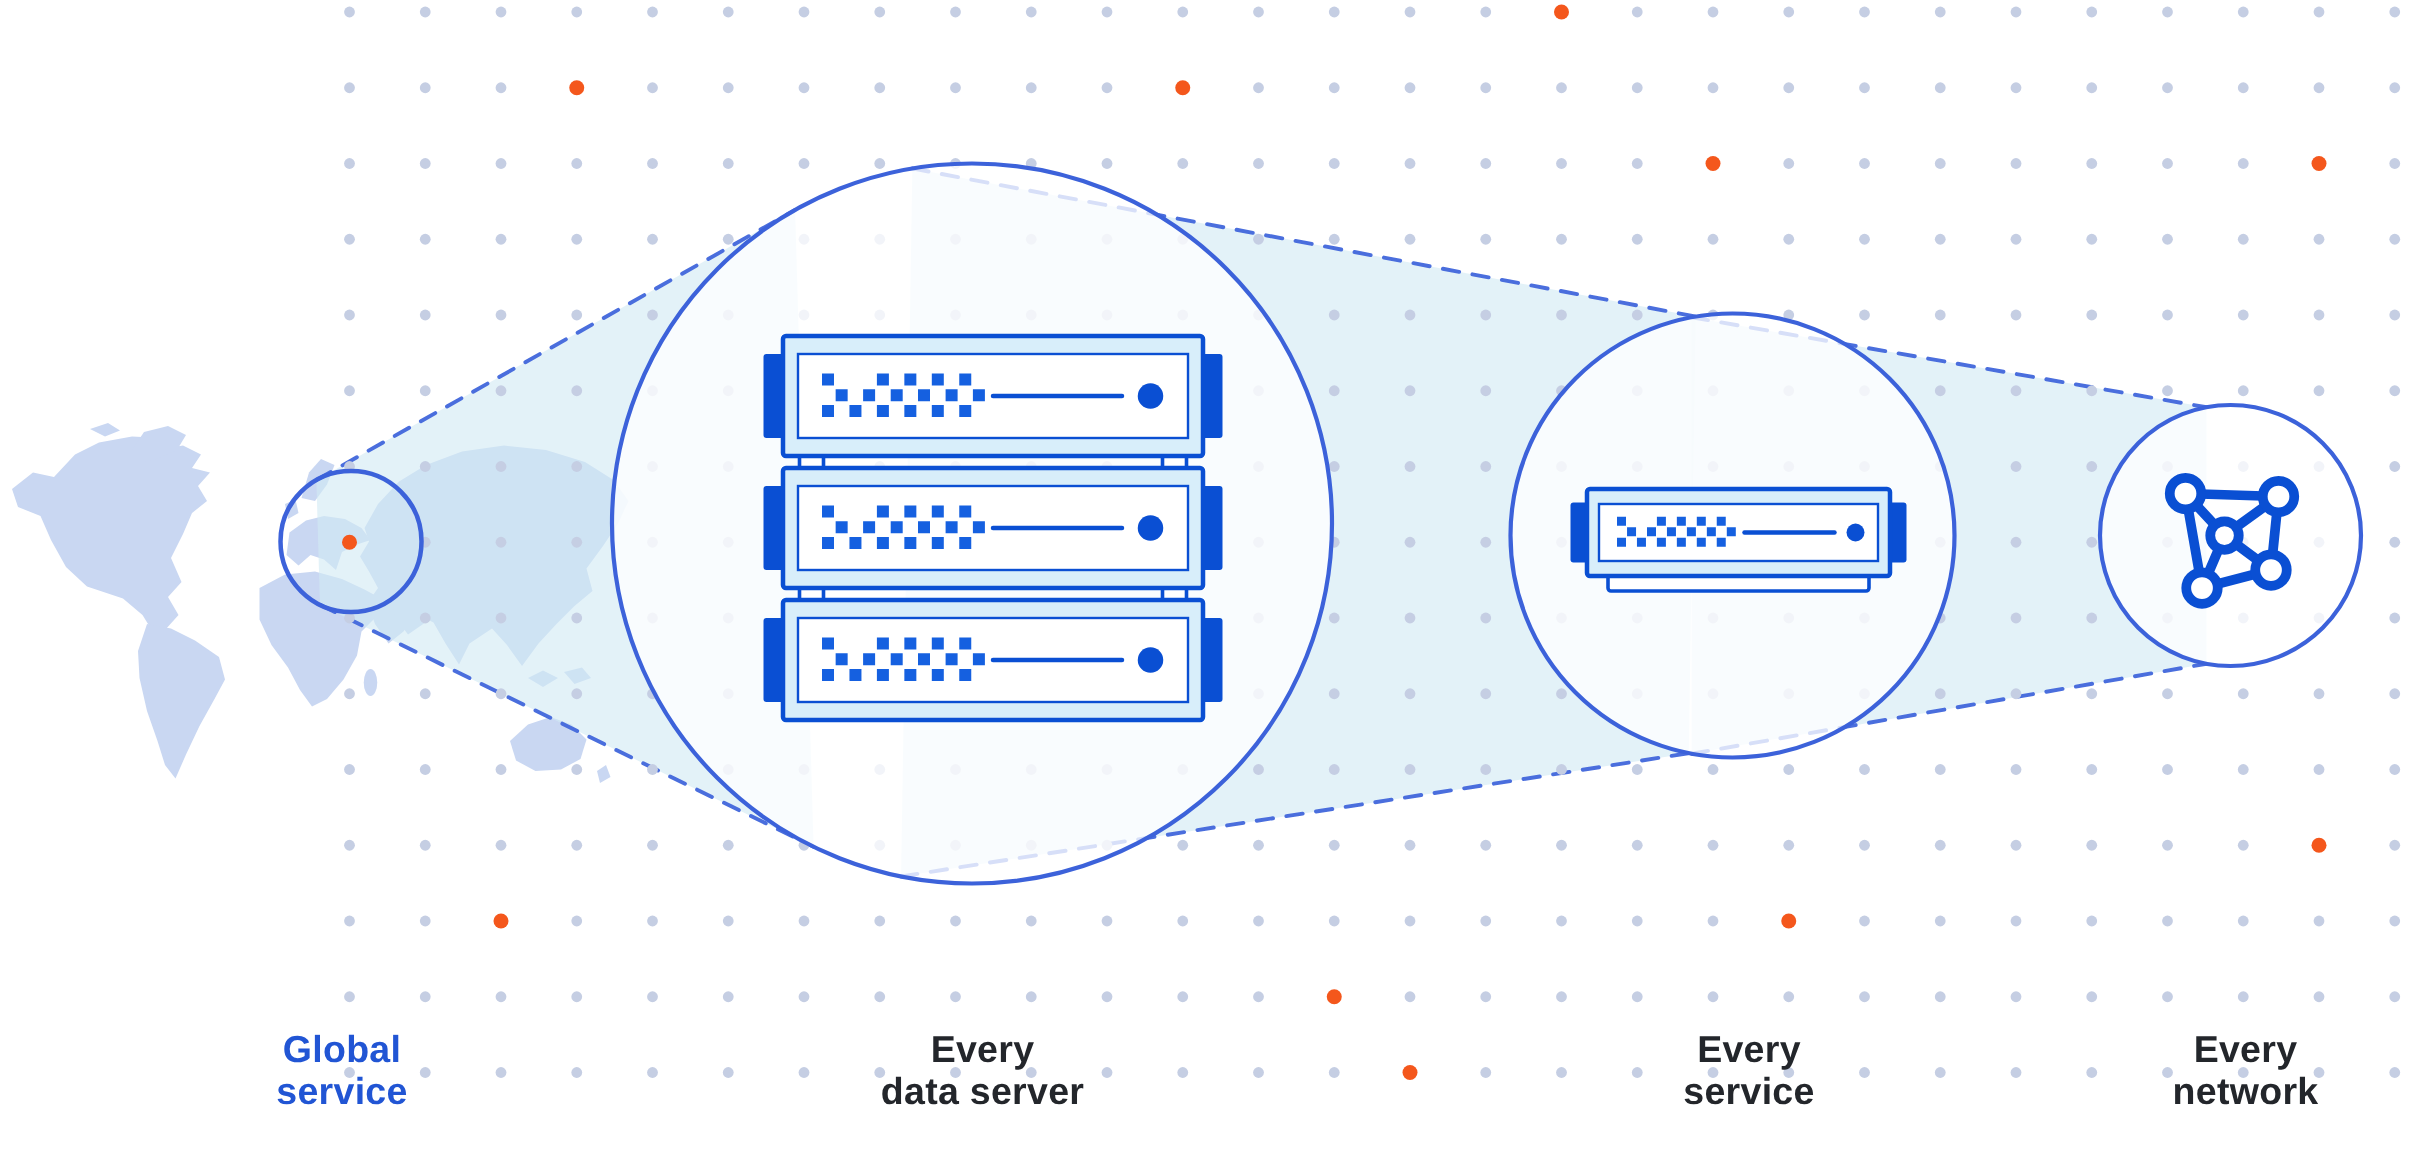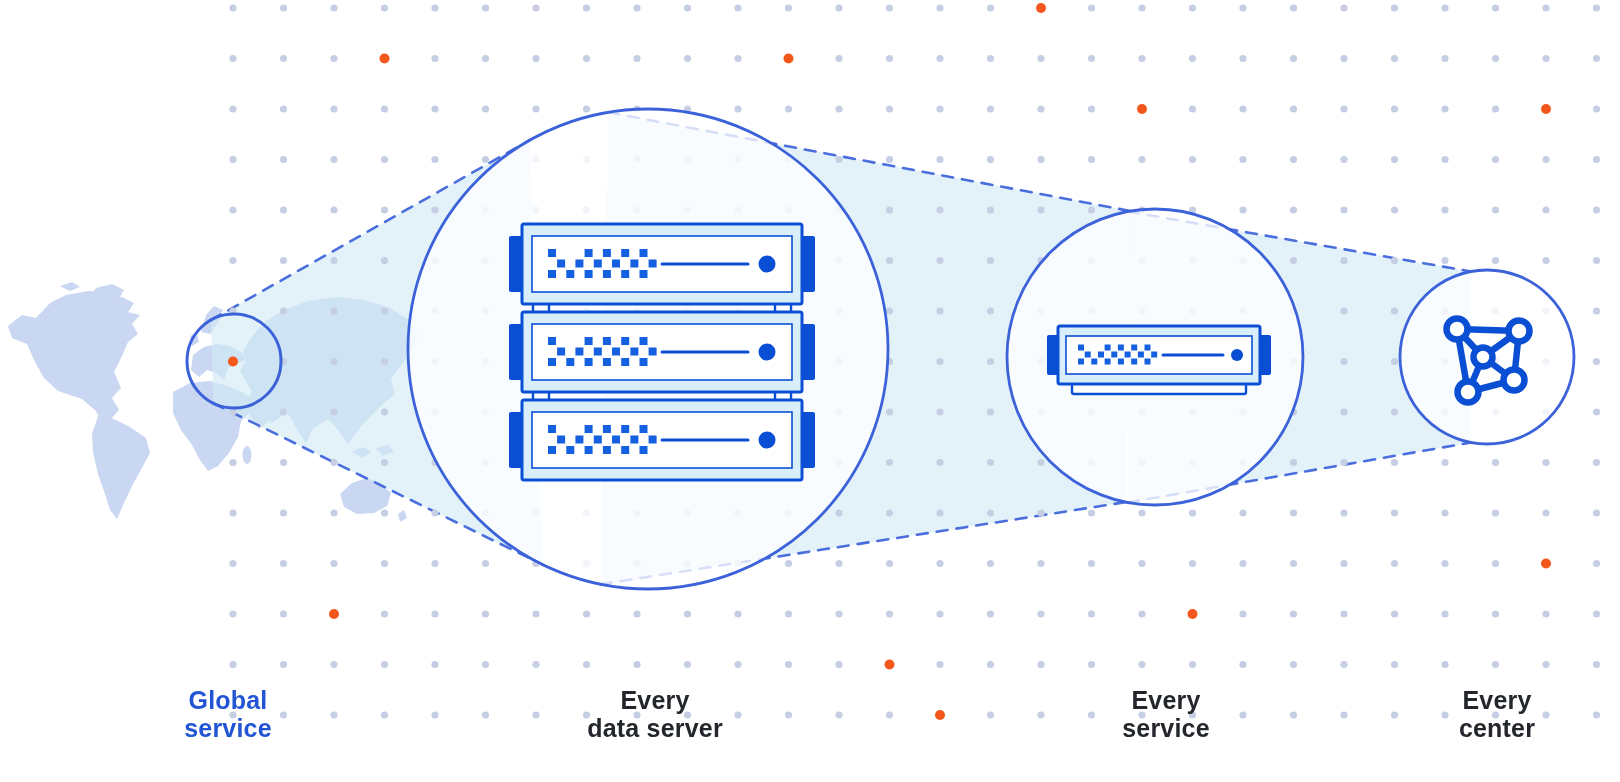--- a/index.html
+++ b/index.html
@@ -670,15 +670,15 @@
   <div class="cap cap--2">
     <div>Every</div>
     <div>data server</div>
   </div>
   <div class="cap cap--3">
     <div>Every</div>
     <div>service</div>
   </div>
   <div class="cap cap--4">
     <div>Every</div>
-    <div>center</div>
+    <div>network</div>
   </div>
 </div>
 
 </body></html>

